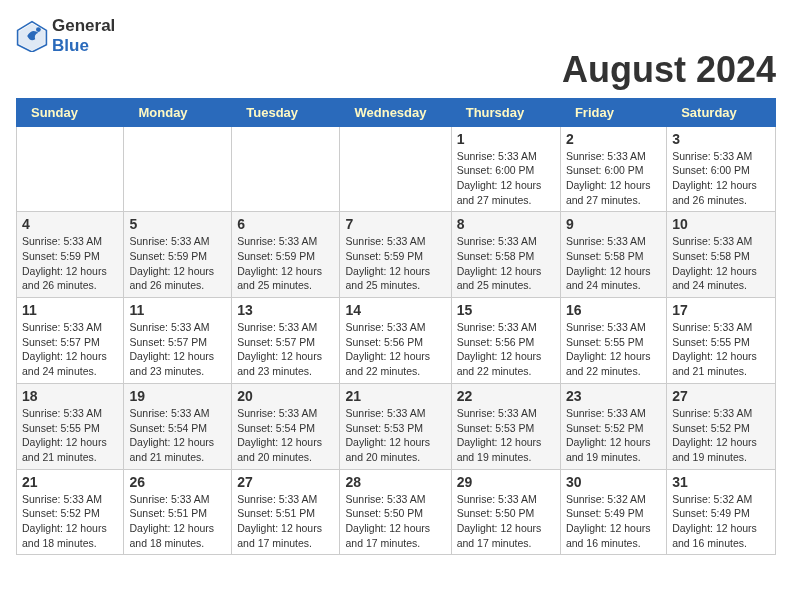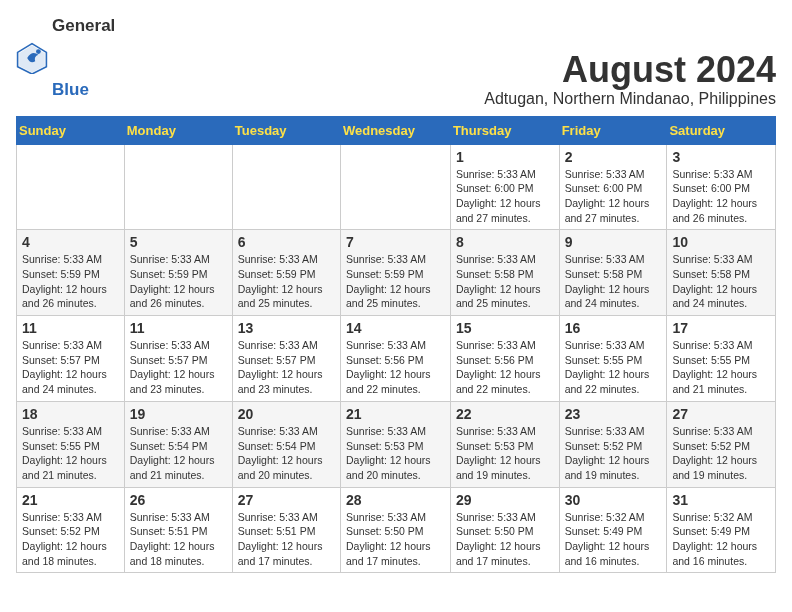--- a/index.html
+++ b/index.html
@@ -39,22 +39,22 @@
       font-size: 16px;
       color: #333;
     }
     table {
       width: 100%;
       border-collapse: collapse;
       font-size: 11px;
     }
     thead tr th {
       background-color: #2a6abb;
-      color: #fde047;
-      padding: 6px 2px;
+      color: #fef9c3;
+      padding: 6px 14px;
       text-align: left;
       font-size: 13px;
       font-weight: bold;
       border: 1px solid #2a6abb;
     }
     tbody tr td {
       border: 1px solid #ccc;
       vertical-align: top;
       padding: 4px 5px;
       width: 113px;
@@ -88,26 +88,25 @@
 <div class="header">
   <div class="logo">
     <svg class="logo-icon" viewBox="0 0 40 40">
       <polygon points="20,4 36,14 36,30 20,38 4,30 4,14" fill="#2a6abb" opacity="0.15"></polygon>
       <polygon points="20,2 38,13 38,31 20,40 2,31 2,13" fill="none" stroke="#2a6abb" stroke-width="2"></polygon>
       <path d="M14,20 Q20,10 28,16 Q22,18 24,24 Q18,28 14,20Z" fill="#2a6abb"></path>
       <circle cx="28" cy="12" r="3" fill="#2a6abb"></circle>
     </svg>
     <div>
       <div style="font-size:17px;font-weight:bold;color:#333;">General</div>
-      <div style="font-size:17px;font-weight:bold;color:#2a6abb;margin-top:44px;">Blue</div>
+      <div style="font-size:17px;font-weight:bold;color:#2a6abb;">Blue</div>
     </div>
   </div>
   <div class="title-block">
     <div class="month-year">August 2024</div>
-    <div class="location">Adtugan, Northern Mindanao, Philippines</div>
   </div>
 </div>
 
 <table>
   <thead>
     <tr>
     <th>Sunday</th>
         <th>Monday</th>
         <th>Tuesday</th>
         <th>Wednesday</th>

